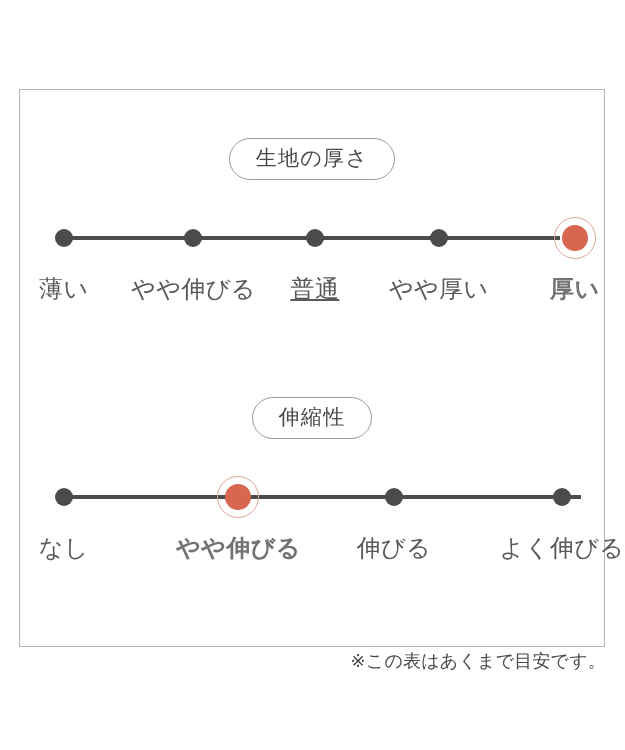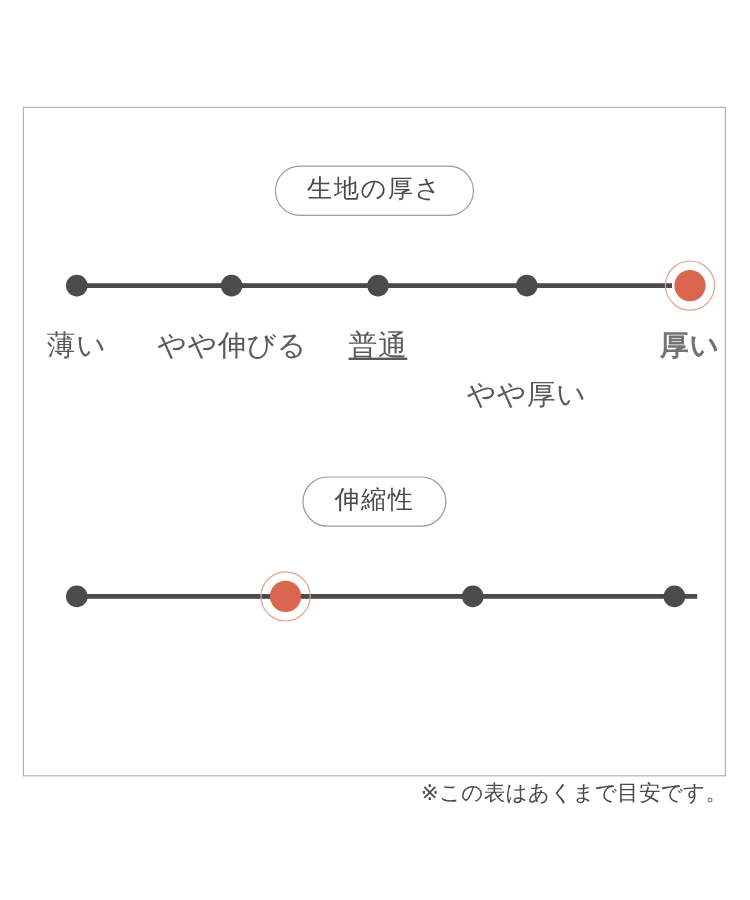--- a/index.html
+++ b/index.html
@@ -165,21 +165,21 @@
       <div class="node active" style="left:95%;">
         <span class="halo"></span>
         <span class="dot"></span>
       </div>
     </div>
 
     <div class="labels">
       <span class="lbl" style="left:7.5%;">薄い</span>
       <span class="lbl" style="left:29.7%;">やや伸びる</span>
       <span class="lbl" style="left:50.5%;text-decoration:underline;">普通</span>
-      <span class="lbl" style="left:71.7%;margin-top:41px;">やや厚い</span>
+      <span class="lbl" style="left:71.7%;">やや厚い</span>
       <span class="lbl active" style="left:95%;">厚い</span>
     </div>
   </div>
 
   <div class="scale-block stretch">
     <div class="pill-row">
       <div class="pill">伸縮性</div>
     </div>
 
     <div class="track-area t2">
@@ -193,17 +193,23 @@
         <span class="dot"></span>
       </div>
       <div class="node" style="left:64%;">
           <span class="dot"></span>
         </div>
       <div class="node" style="left:92.8%;">
           <span class="dot"></span>
         </div>
     </div>
 
+    <div class="labels">
+      <span class="lbl" style="left:7.5%;">なし</span>
+      <span class="lbl active" style="left:37.4%;">やや伸びる</span>
+      <span class="lbl" style="left:64%;">伸びる</span>
+      <span class="lbl" style="left:92.8%;">よく伸びる</span>
+    </div>
   </div>
 
 </div>
 
 <div class="footnote">※この表はあくまで目安です。</div>
 
 </body></html>

